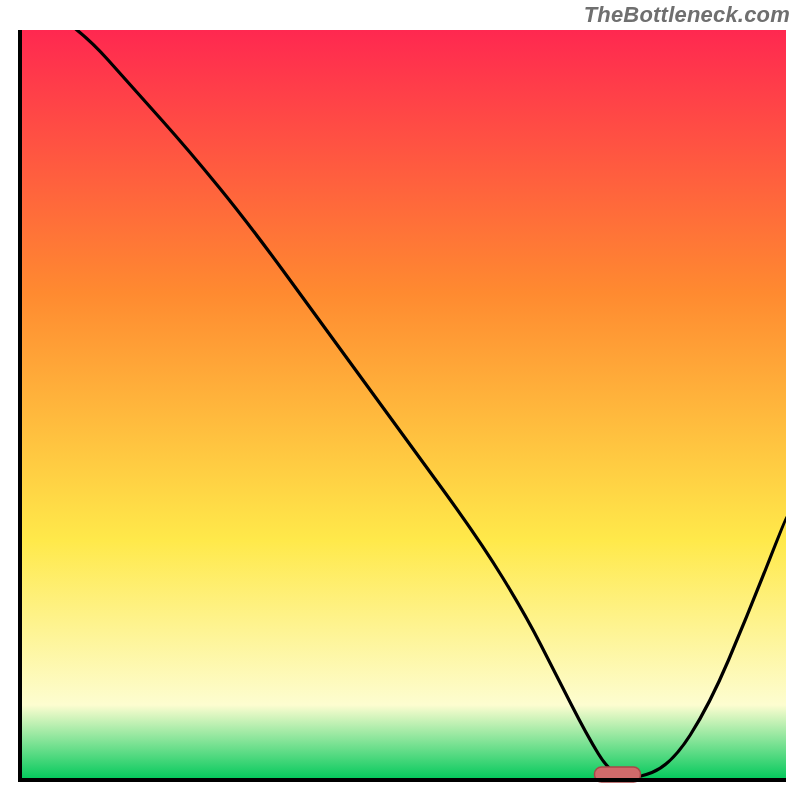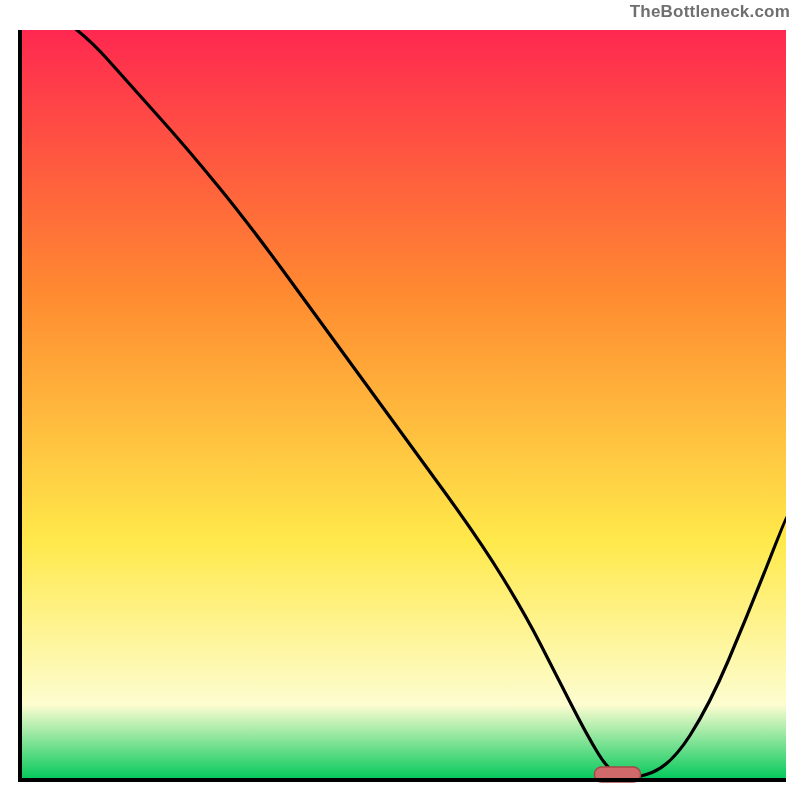--- a/index.html
+++ b/index.html
@@ -12,24 +12,25 @@
   }
   .wrap {
     position: relative;
     width: 800px;
     height: 800px;
   }
   .watermark {
     position: absolute;
     top: 2px;
     right: 10px;
-    font-size: 17px;
+    font-size: 22px;
     font-weight: 600;
     color: #6f6f6f;
     letter-spacing: 0.2px;
+    font-style: italic;
   }
   svg.chart {
     position: absolute;
     left: 0;
     top: 0;
   }
 </style>
 </head>
 <body>
 <div class="wrap">

